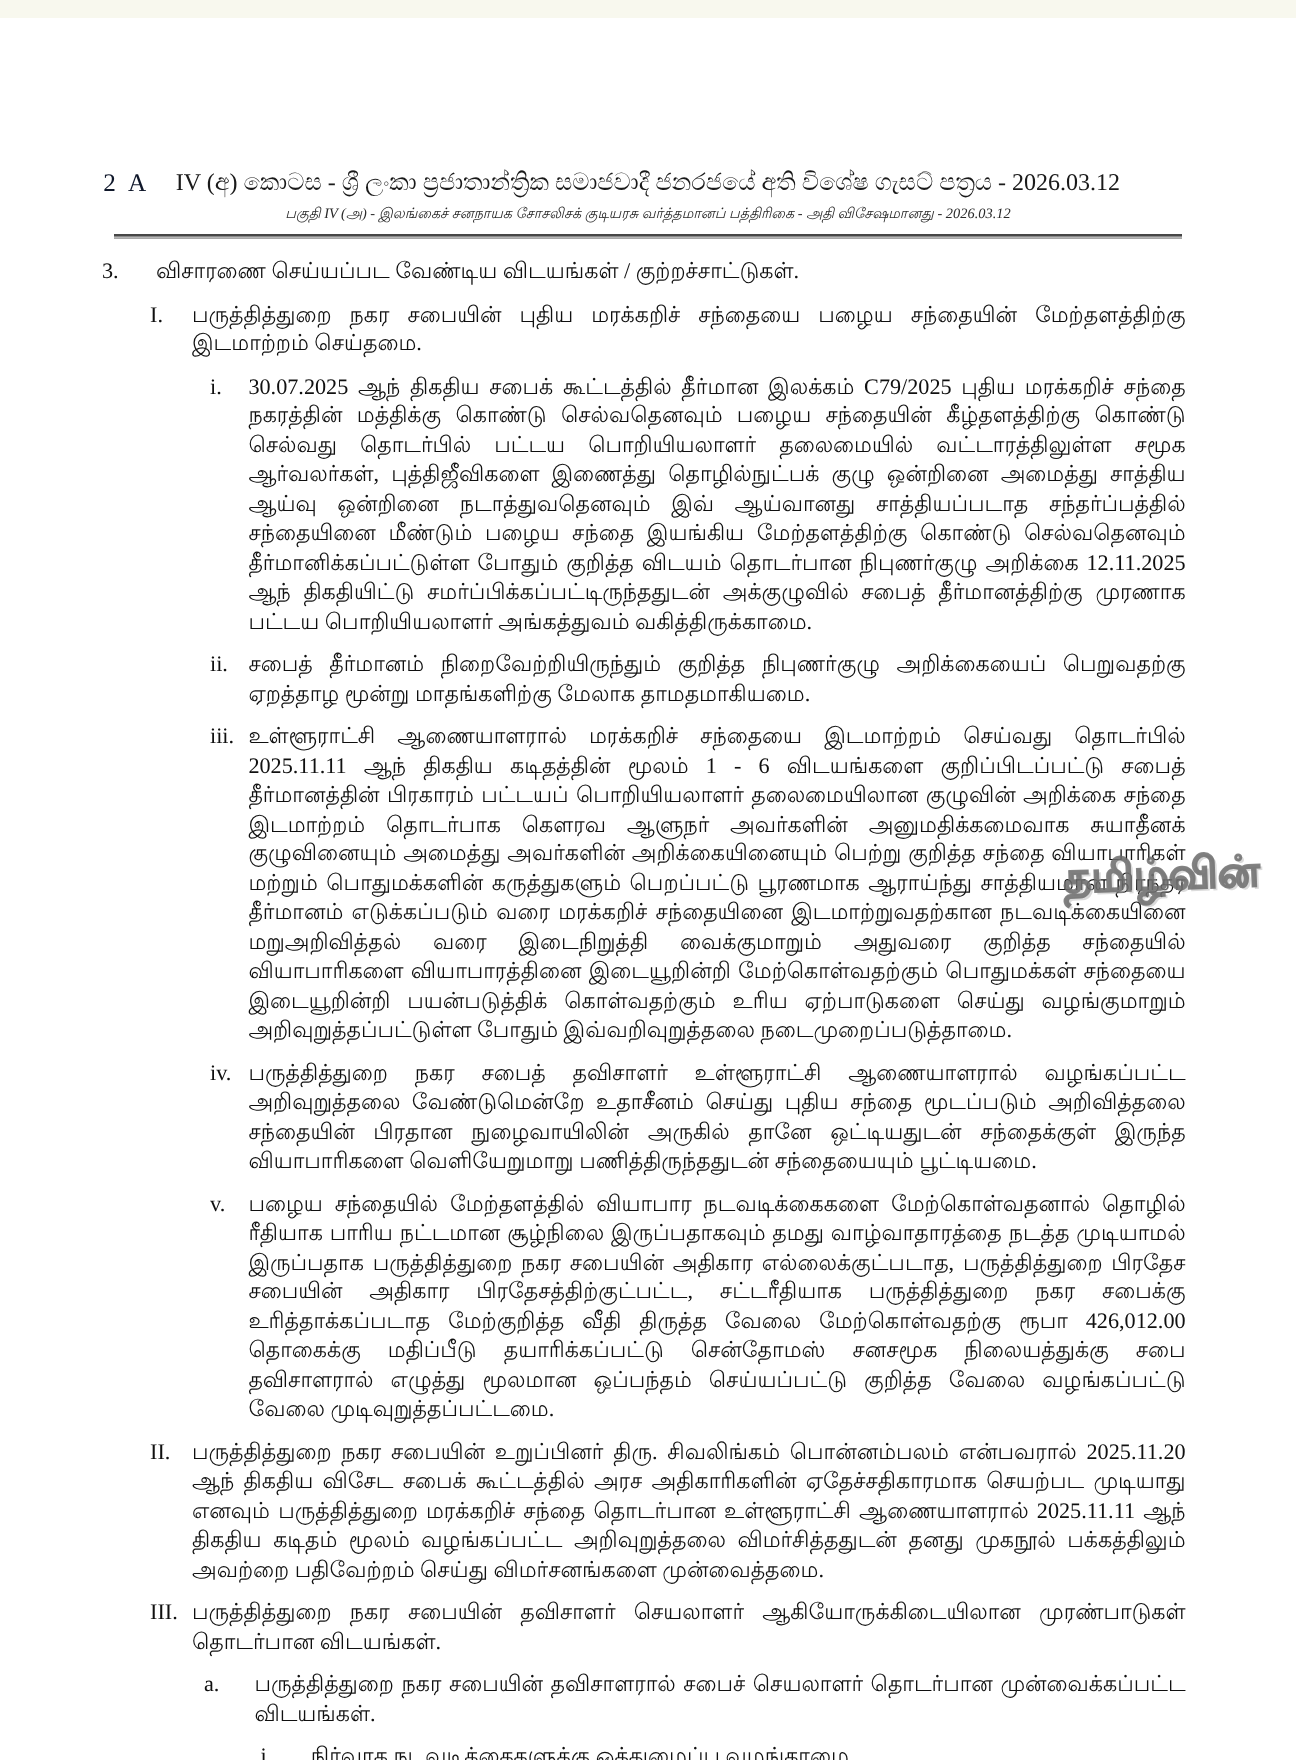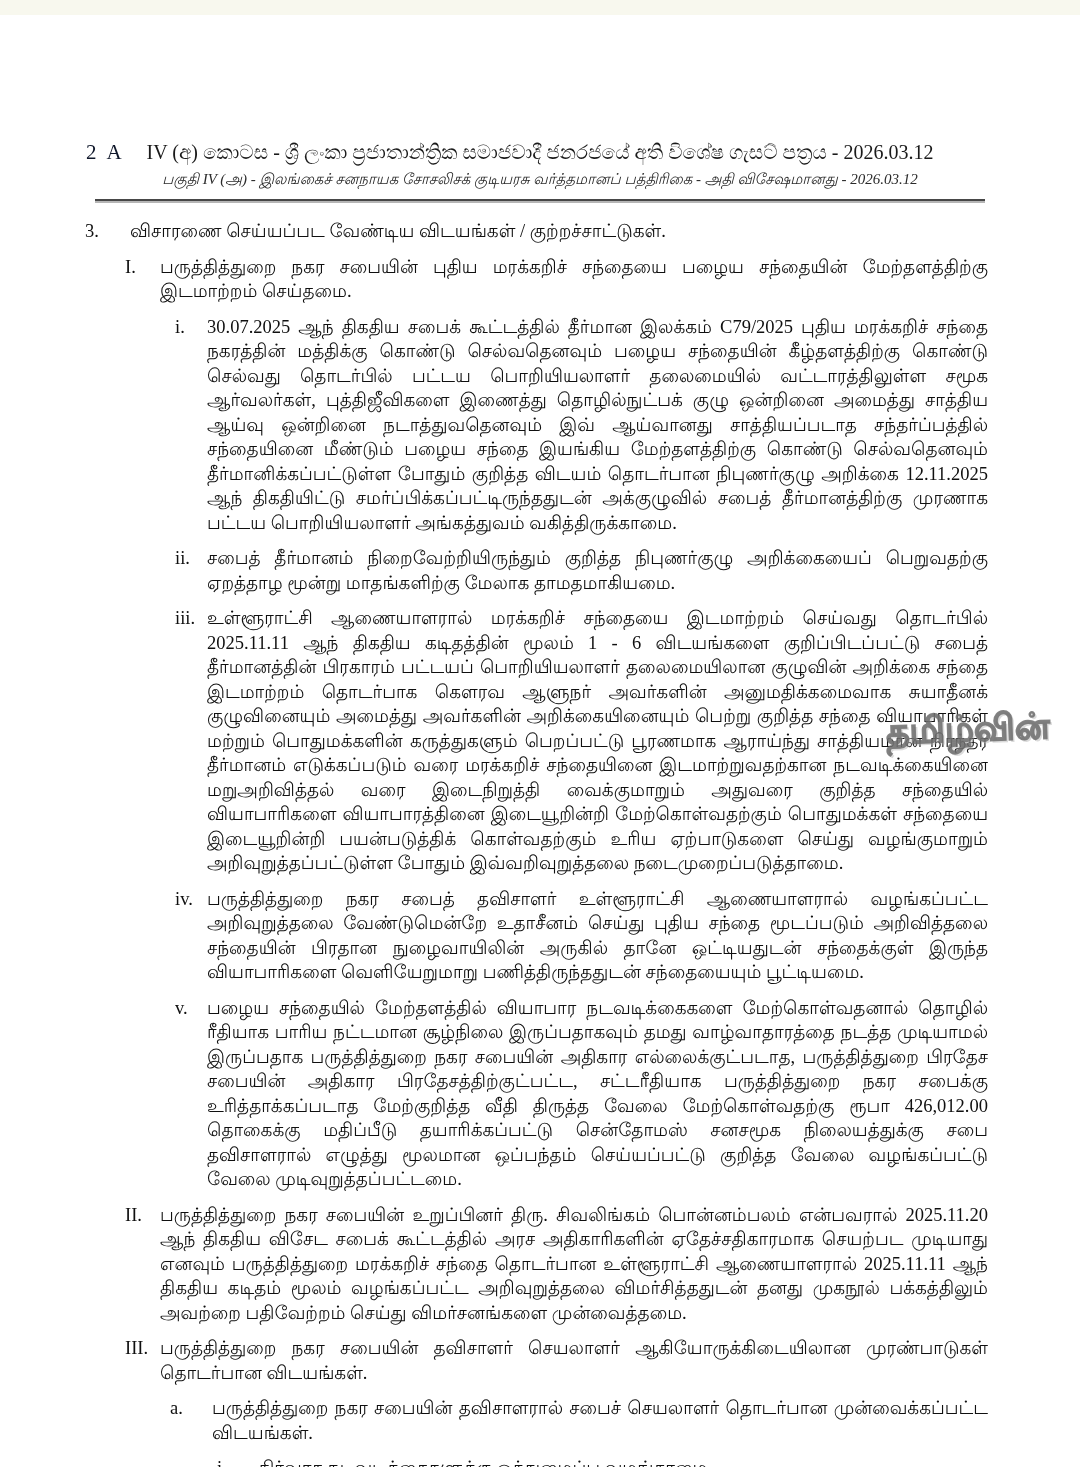--- a/index.html
+++ b/index.html
@@ -21,21 +21,21 @@
     position: absolute; left: 86px; top: 140px;
     font-size: 21px; letter-spacing: 3px; color: #0f172a;
   }
   .header-sinhala {
     display: block; text-align: center;
     font-size: 20px; font-weight: normal; color: #1a1a1a;
     padding: 0 120px;
   }
   .header-tamil {
     display: block; text-align: center;
-    font-size: 15px; font-style: italic; color: #2a2a2a;
+    font-size: 12px; font-style: italic; color: #2a2a2a;
     margin-top: 7px;
   }
   .header-rule {
     margin: 9px 95px 0 95px;
     height: 2px; background: #474747;
     border-bottom: 2px solid #b6b6b6;
   }
   .content {
     margin: 16px 92px 0 85px;
     font-size: 18.5px; line-height: 24.5px;

